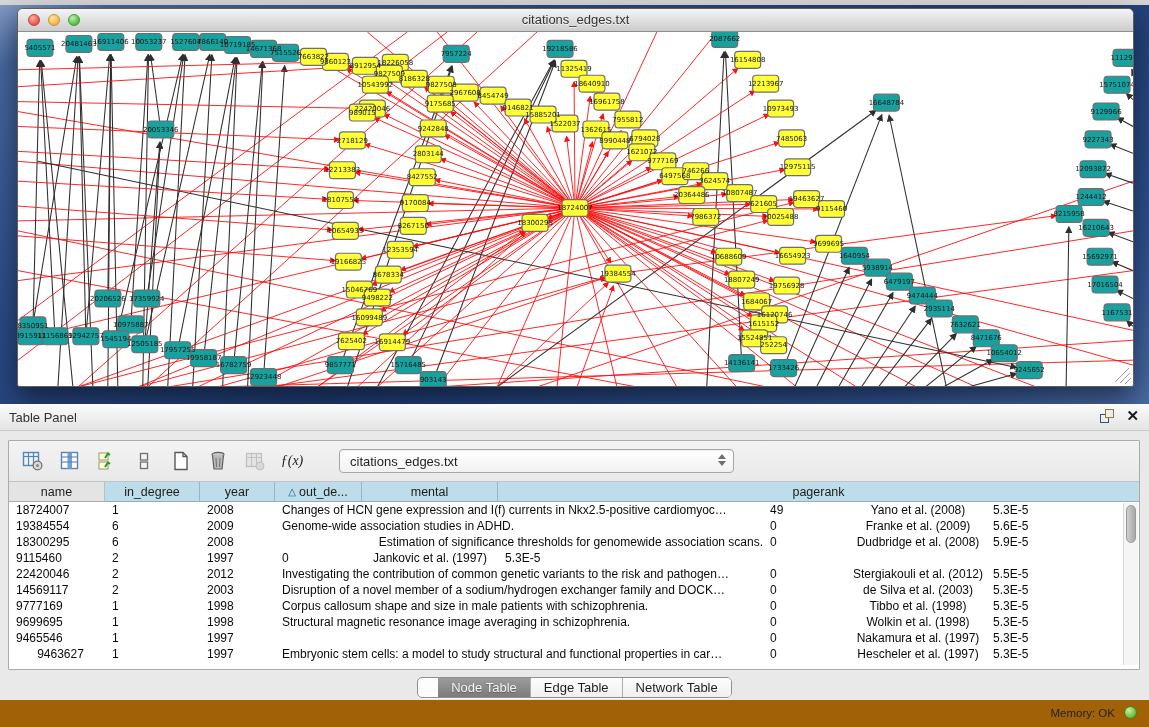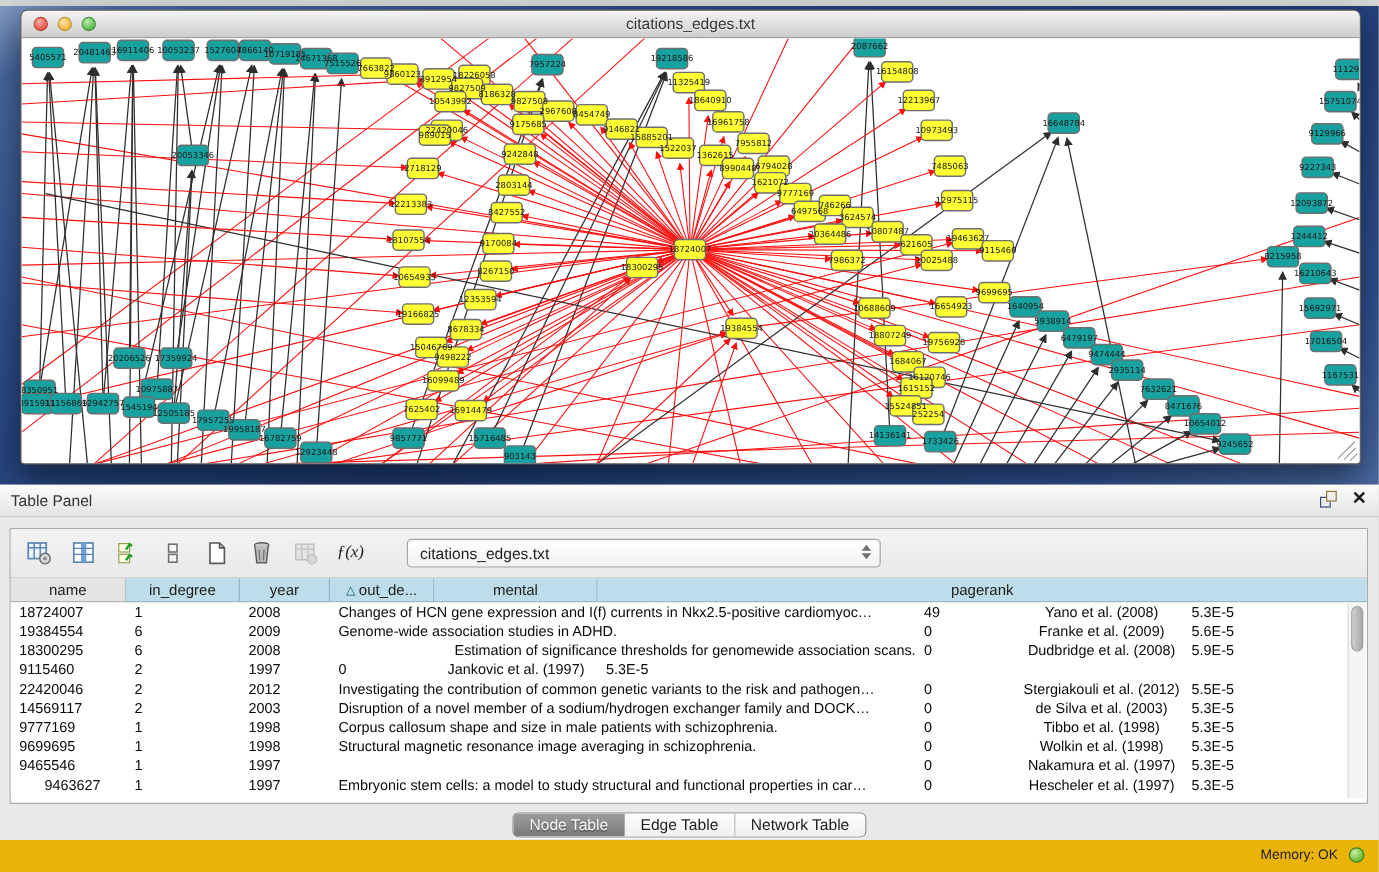--- a/index.html
+++ b/index.html
@@ -57,26 +57,26 @@
   .sort-tri { display:inline-block; margin-right:3px; color:#16607E; font-size:10px; transform:translateY(-1px); }
   .tbody { position:relative; background:#fff; height:163px; overflow:hidden; }
   .tr { display:flex; height:16px; }
   .td { font-size:12px; line-height:16px; color:#0A0A0A; white-space:nowrap; overflow:hidden; padding-left:7px; flex:0 0 auto; }
   .td.center { text-align:center; padding-left:0; }
   .vscroll { position:absolute; right:1px; top:62px; width:15px; height:162px; background:#F5F5F5; border-left:1px solid #DADADA; }
   .vthumb { position:absolute; left:2px; top:2px; width:10px; height:38px; border-radius:6px;
             background:linear-gradient(90deg,#CFCFCF,#A9A9A9); border:1px solid #9B9B9B; }
 
   .tabsrow { position:absolute; left:0; right:0; top:273px; display:flex; justify-content:center; }
-  .seg { display:flex; border:1px solid #8F8F8F; border-radius:5px; overflow:hidden; background:#FDFDFD; box-shadow:0 1px 0 rgba(255,255,255,.8); }
+  .seg { display:flex; border:1px solid #8F8F8F; border-radius:5px; overflow:hidden; background:#FDFDFD; box-shadow:0 1px 0 rgba(255,255,255,.8);padding-left:20px; }
   .tab { padding:2px 13px; font-size:13px; color:#1E1E1E; border-right:1px solid #ADADAD; background:linear-gradient(#FDFDFD,#F0F0F0); }
   .tab:last-child { border-right:none; }
   .tab.active { background:linear-gradient(#9C9C9C,#7B7B7B); color:#F4F4F4; text-shadow:0 1px 1px rgba(0,0,0,.3); }
 
-  .statusbar { position:absolute; left:0; right:0; bottom:0; height:27px; background:#eab308; }
+  .statusbar { position:absolute; left:0; right:0; bottom:0; height:27px; background:#a16207; }
   .mem { position:absolute; right:34px; top:7px; font-size:11.5px; color:#222; }
   .memdot { position:absolute; right:12px; top:6px; width:13px; height:13px; border-radius:50%;
             background:radial-gradient(circle at 35% 30%, #C9EFA0, #72BE3F 65%, #53982B); border:1px solid #3F7F23; }
 </style>
 </head>
 <body>
 
 <div class="stage">
 
   <div class="desktop">

